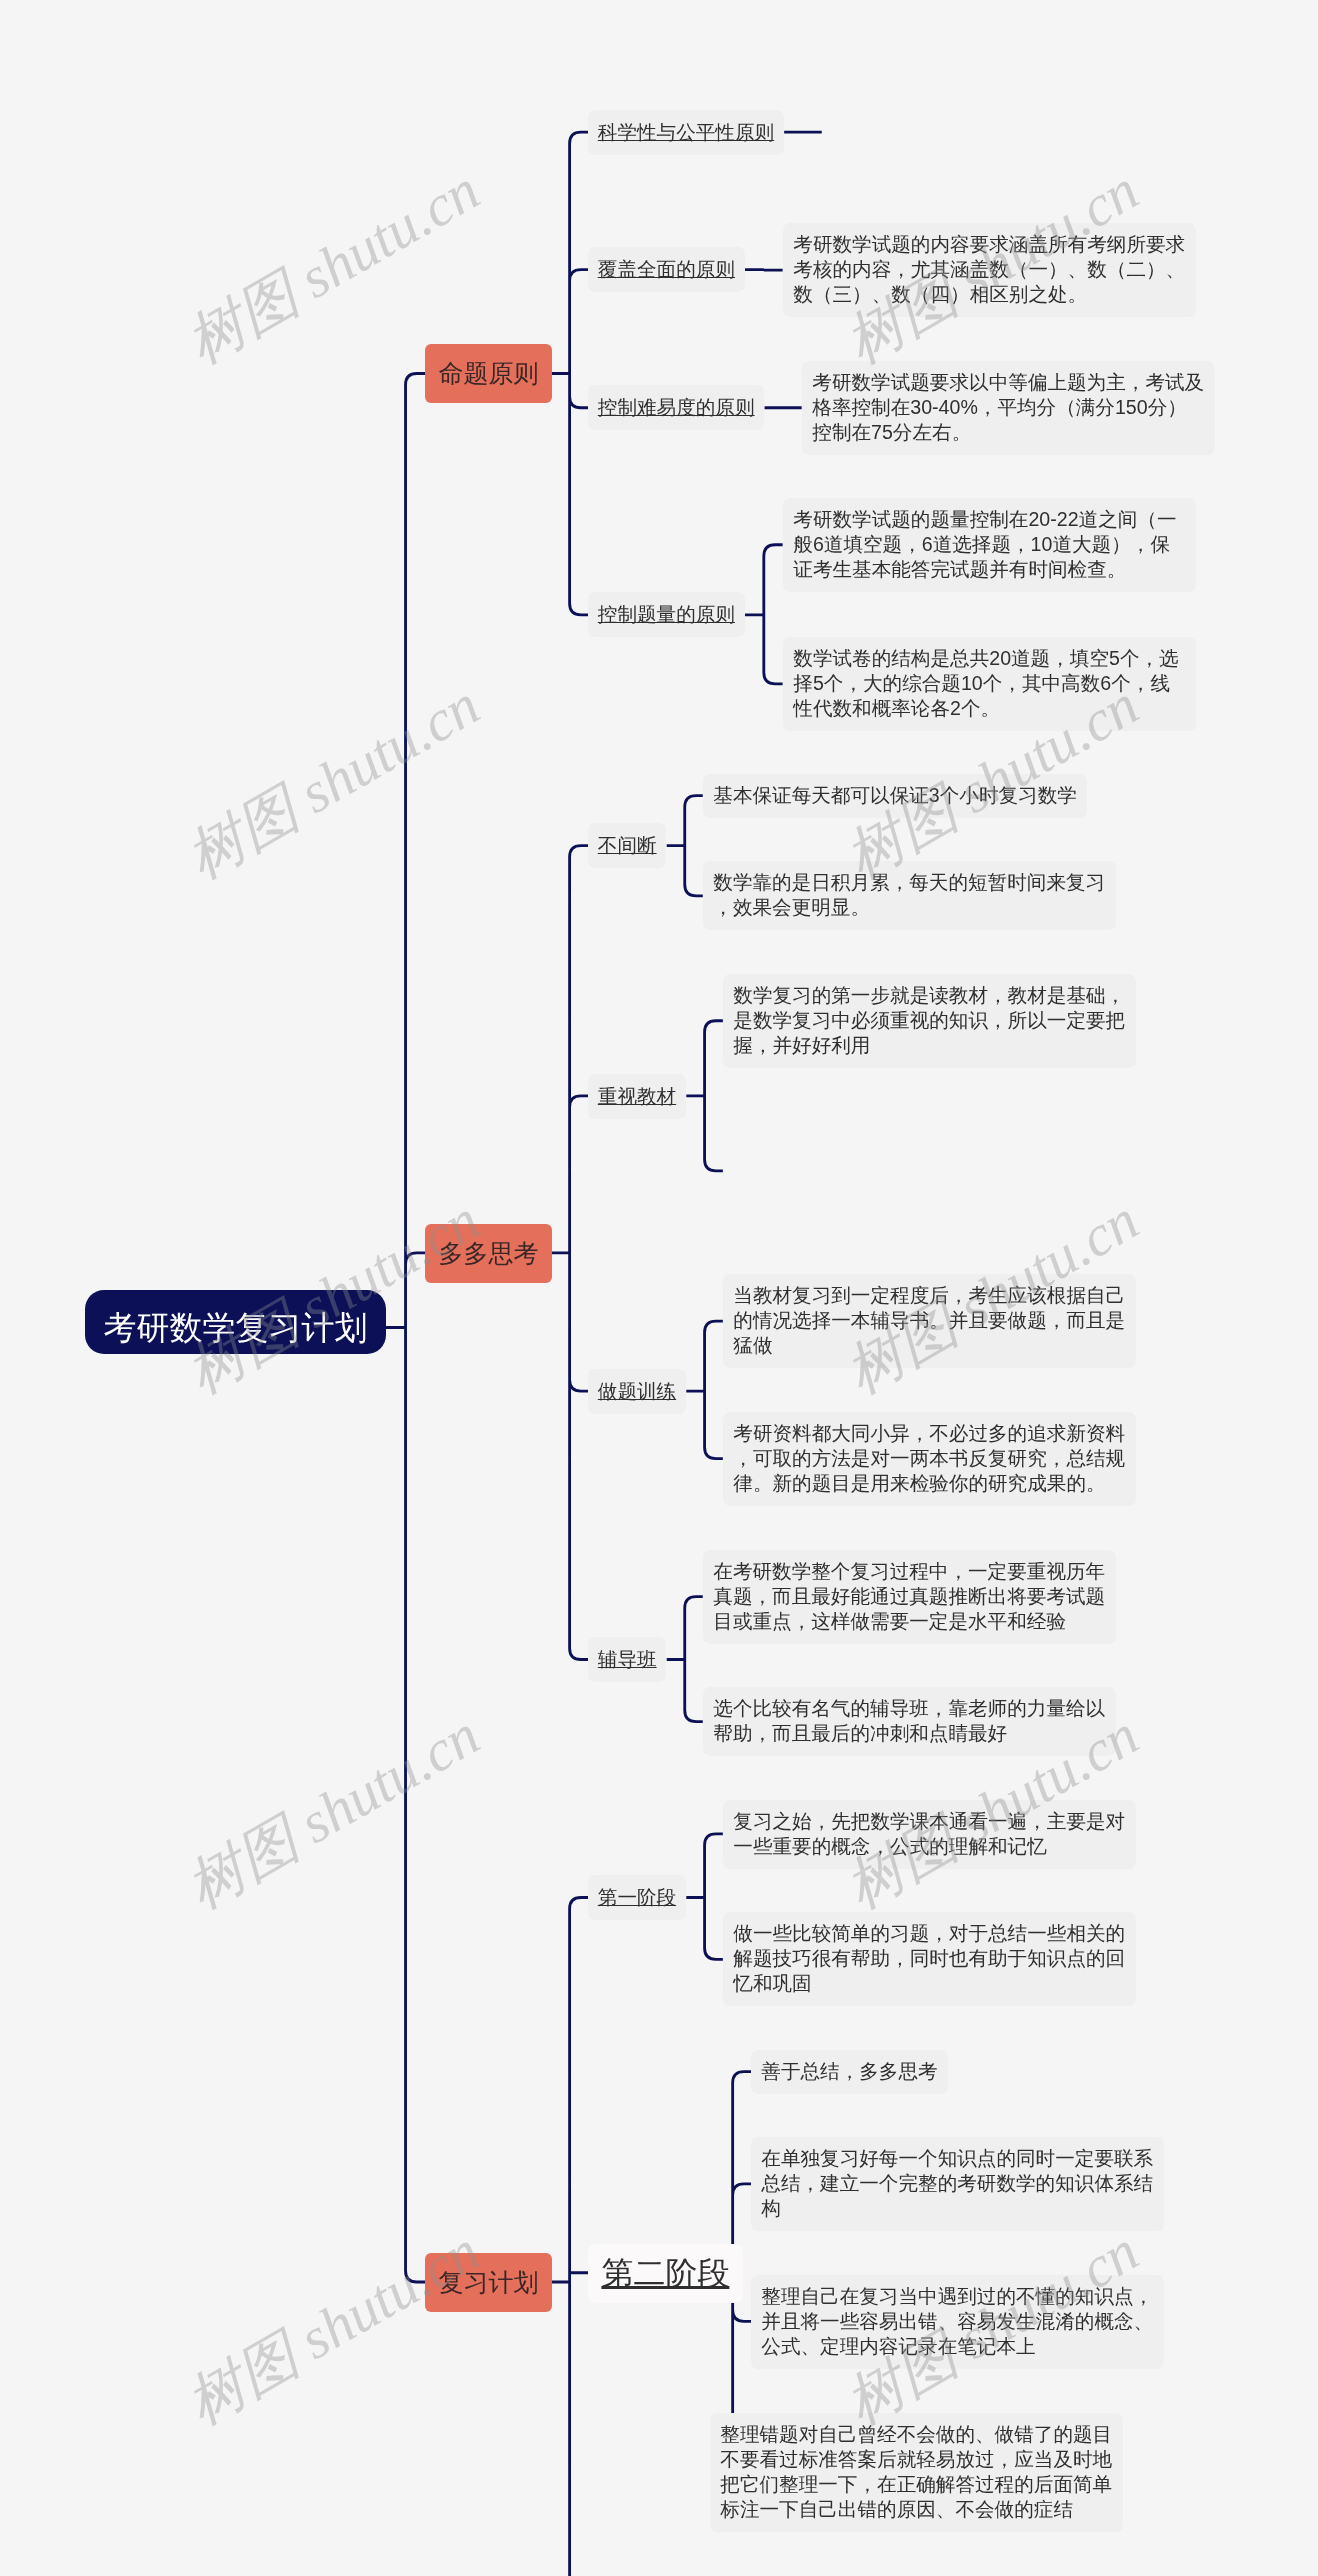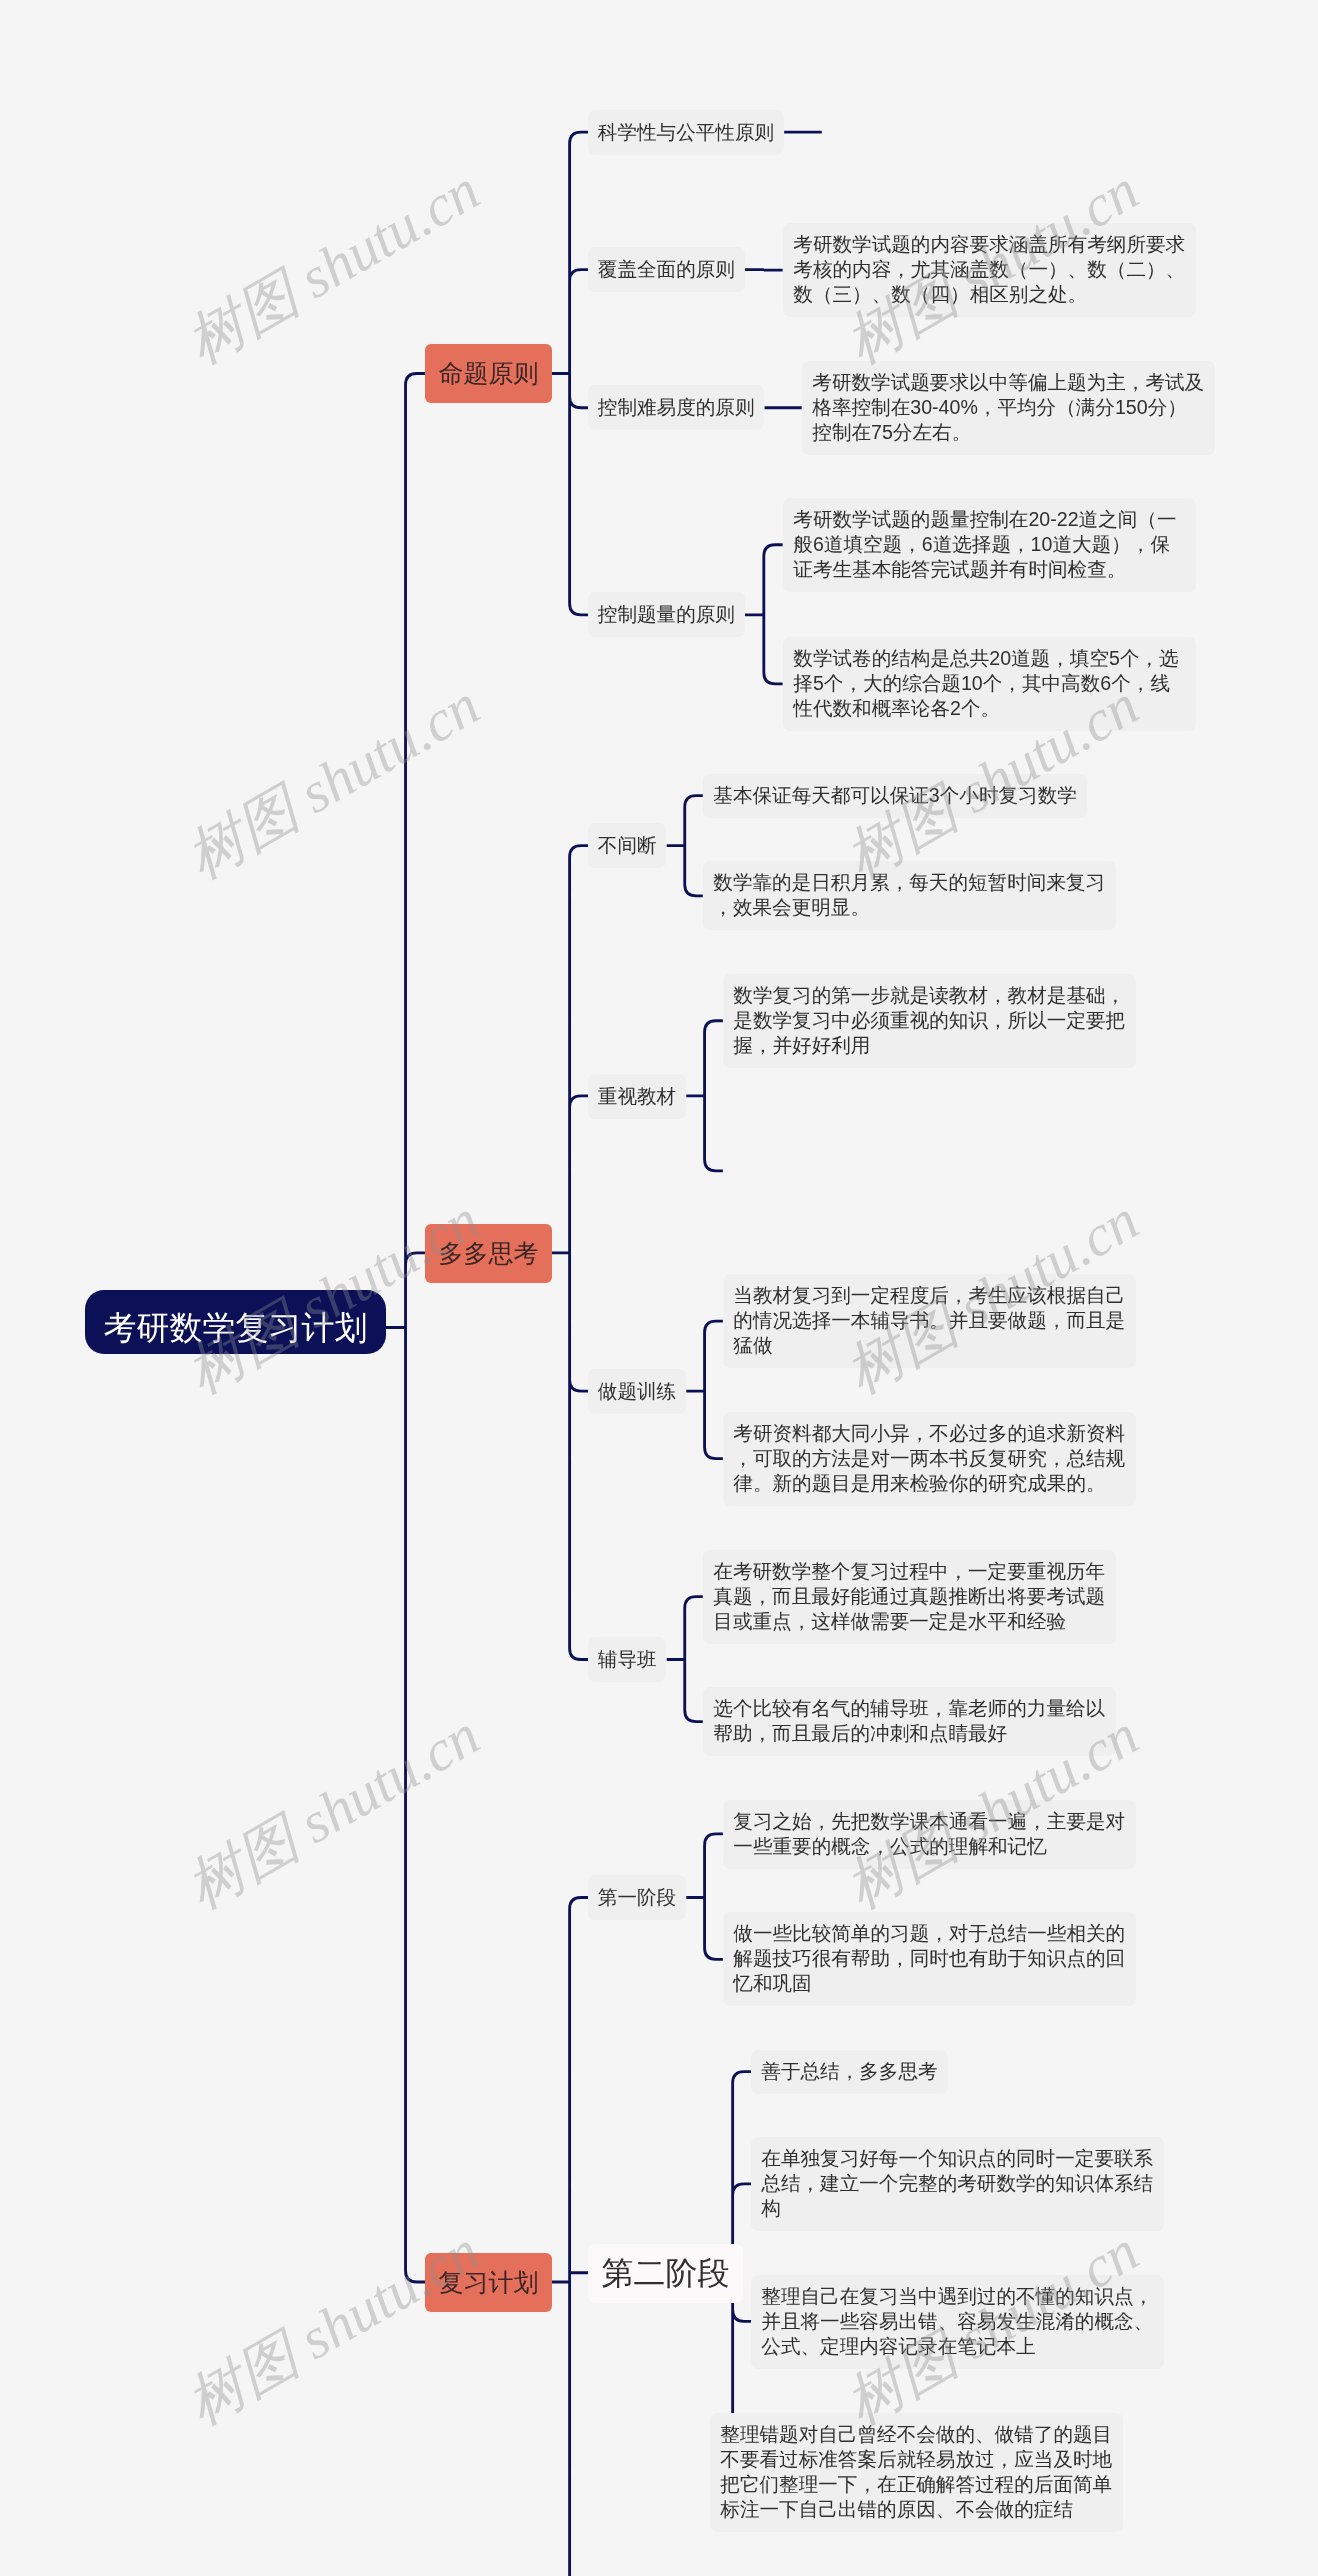--- a/index.html
+++ b/index.html
@@ -9,21 +9,21 @@
     #canvas{position:relative;width:1319px;height:2843px;overflow:hidden;background:var(--bg);
       font-family:"Liberation Sans","DejaVu Sans",sans-serif;}
     #connectors{position:absolute;left:0;top:0;width:1319px;height:2843px;z-index:1;}
     #connectors path{fill:none;stroke:var(--line);stroke-width:5.5;stroke-linecap:butt;stroke-linejoin:round;}
     .node{position:absolute;z-index:2;box-sizing:border-box;white-space:nowrap;}
     .central{left:85px;top:1290px;height:64px;line-height:76px;padding:0 18.5px;font-size:33px;color:#ffffff;
       background:var(--central);border-radius:19px;}
     .main{left:425px;height:59px;line-height:59px;padding:0 13.4px;font-size:25px;color:#3a2626;
       background:var(--main);border-radius:6px;}
     .sub{left:588px;height:45px;line-height:45px;padding:0 9.8px;font-size:19.6px;color:#2f2f2f;
-      background:var(--sub);border-radius:7.2px;}
+      background:var(--sub);border-radius:7.2px;text-decoration:underline;}
     .sub.big{height:59px;line-height:59px;padding:0 13.4px;font-size:32px;background:var(--stage);}
     .note{max-width:413px;padding:9.3px 10.3px;font-size:19.6px;line-height:25px;color:#2f2f2f;background:var(--note);
       border-radius:7.2px;white-space:normal;word-break:break-all;line-break:anywhere;}
     .wm{position:absolute;z-index:3;pointer-events:none;white-space:nowrap;
       transform:translate(-50%,-50%) rotate(-30deg);
       font-family:"Liberation Serif","DejaVu Serif",serif;font-style:italic;font-size:58px;
       color:rgba(140,140,140,0.37);}
   </style>
 </head>
 <body>

